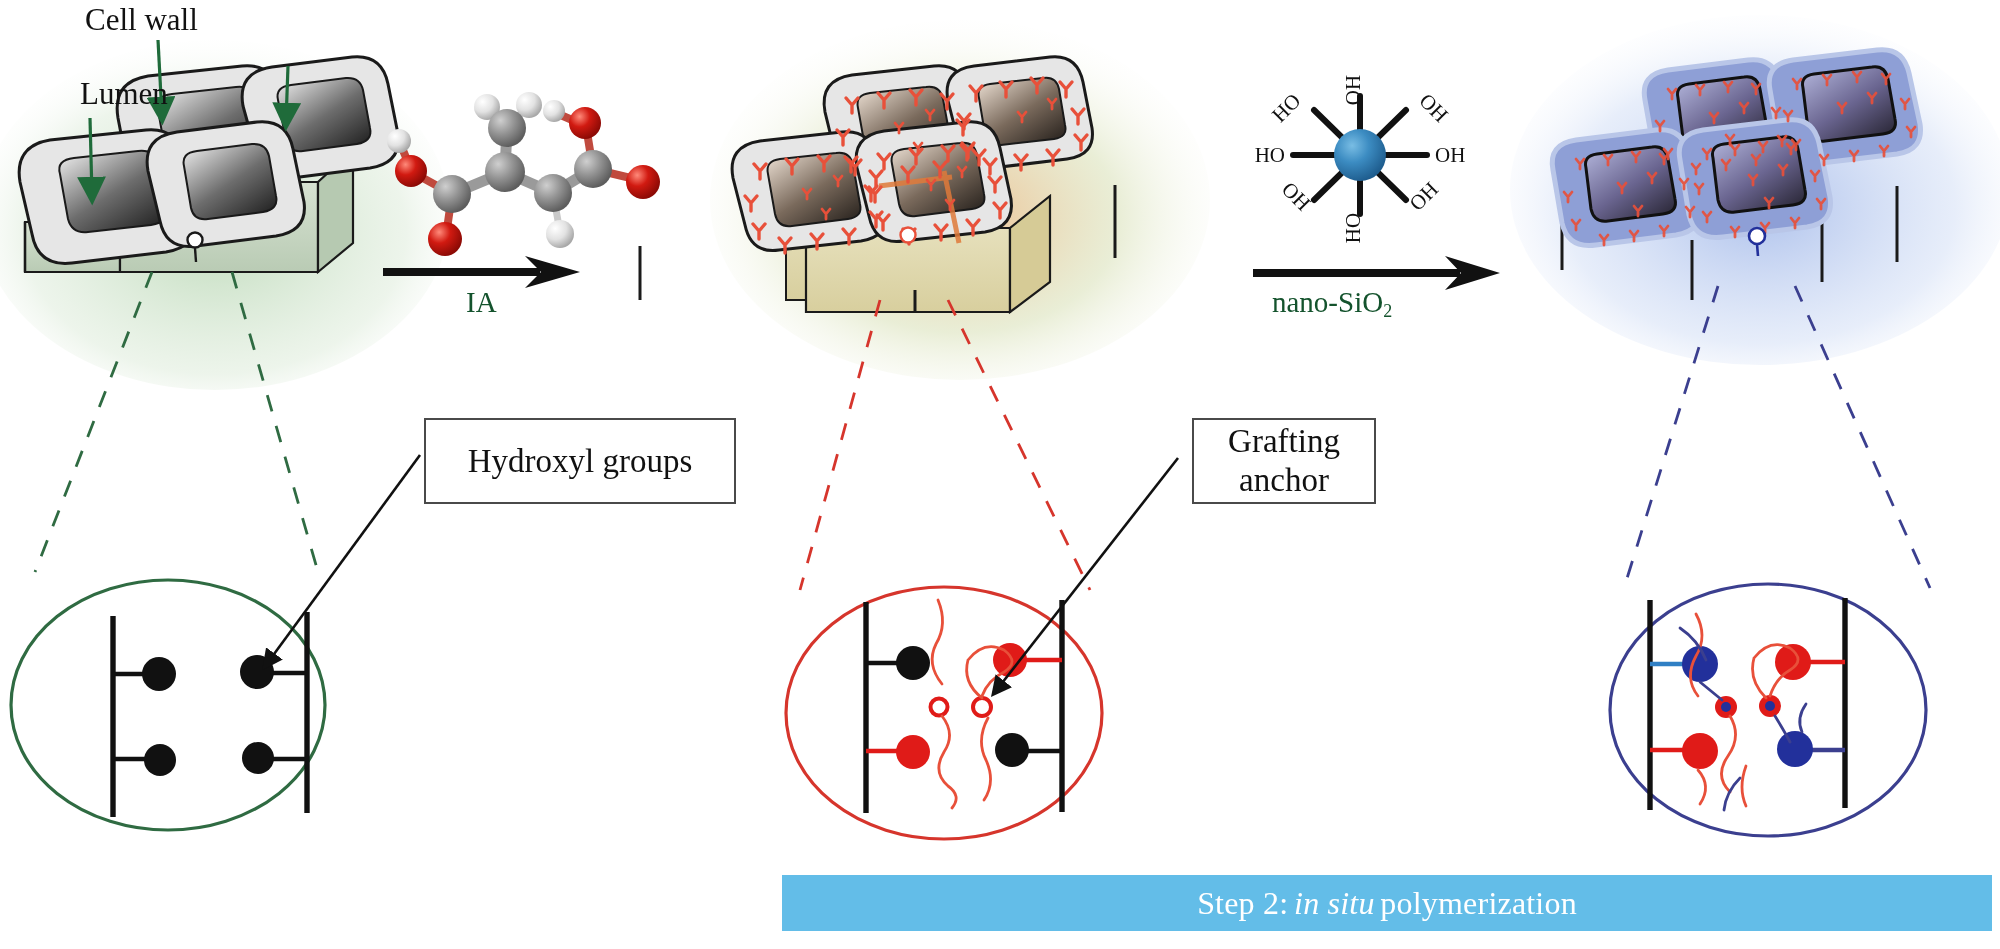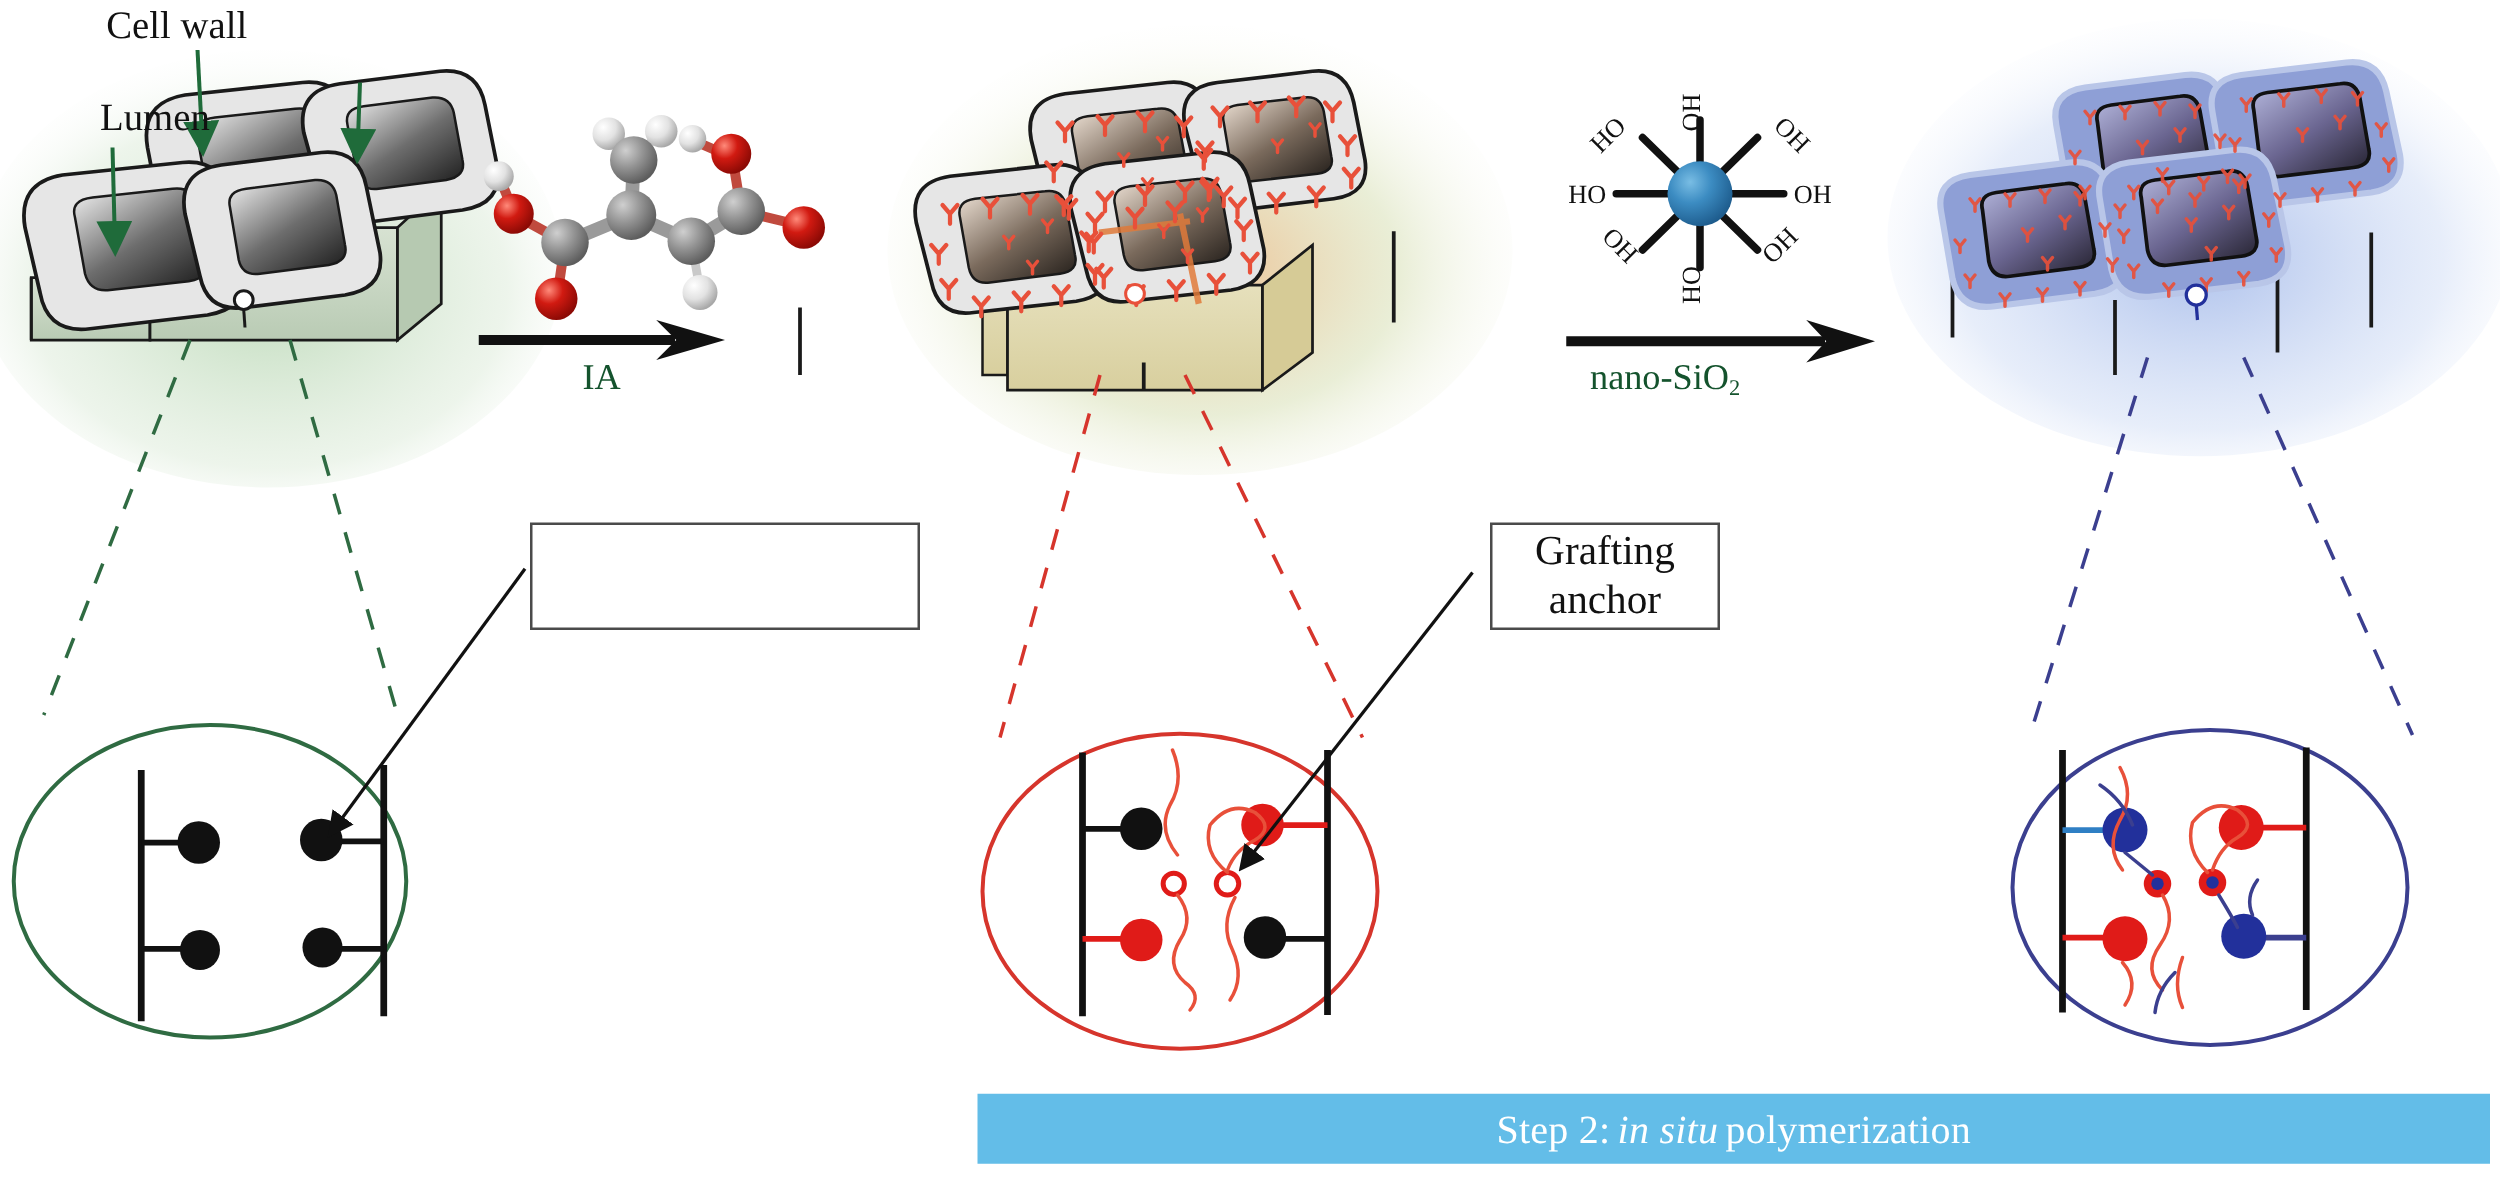--- a/index.html
+++ b/index.html
@@ -515,20 +515,21 @@
 
   <div class="lbl lbl-cellwall">Cell wall</div>
   <div class="lbl lbl-lumen">Lumen</div>
 
   <div class="rxn-label" style="left:466px;top:286px;">IA</div>
 
   <div class="rxn-label" style="left:1272px;top:286px;"><span>nano-SiO</span><sub>2</sub></div>
 
   <div class="callout" style="left:424px;top:418px;width:312px;height:86px;">
     <div>
+      <div>Hydroxyl groups</div>
     </div>
   </div>
 
   <div class="callout" style="left:1192px;top:418px;width:184px;height:86px;">
     <div>
       <div>Grafting</div>
       <div>anchor</div>
     </div>
   </div>
 

